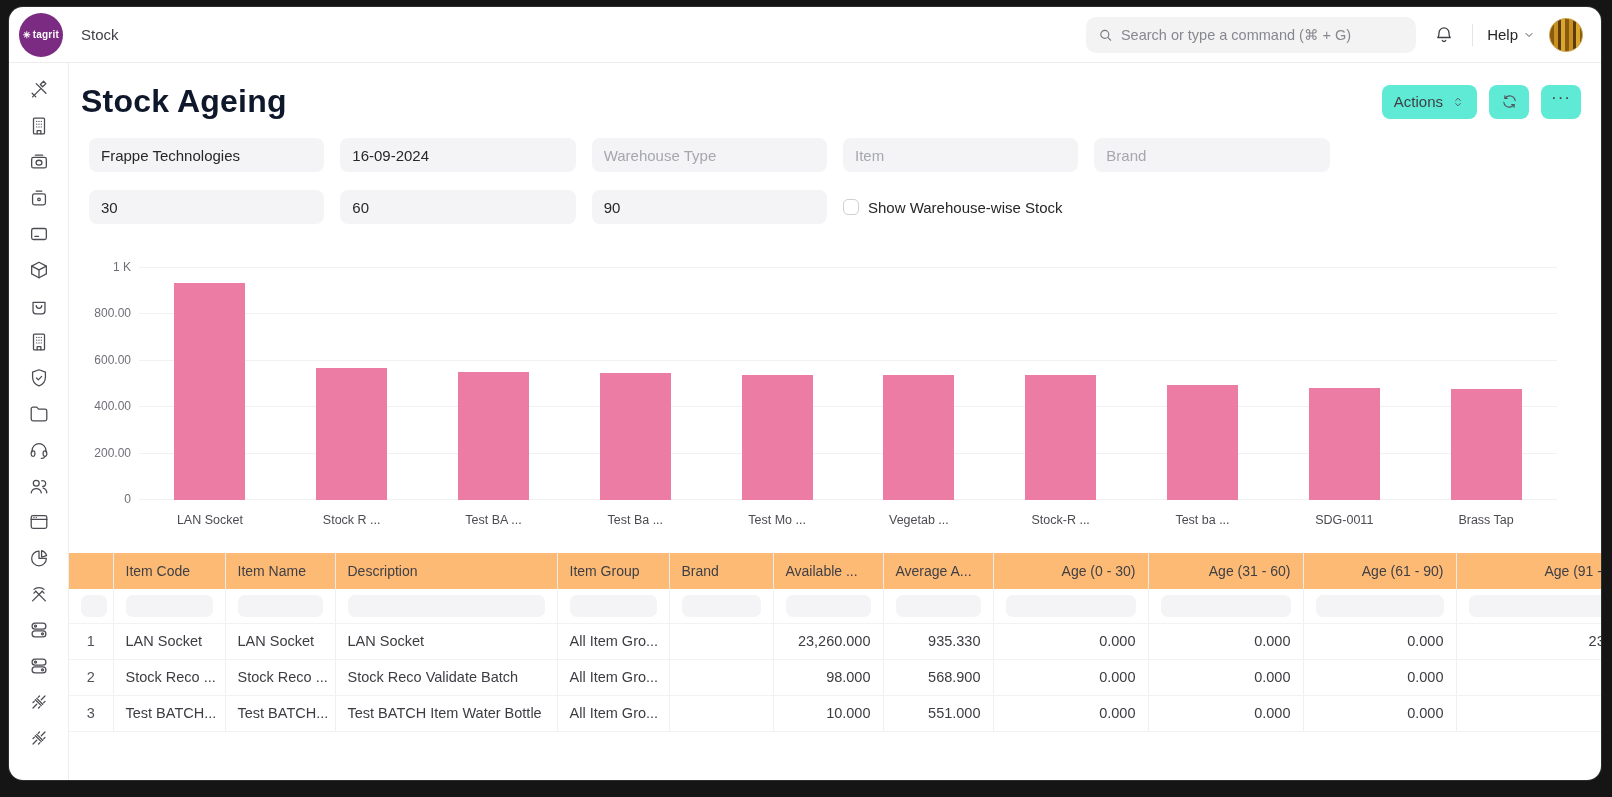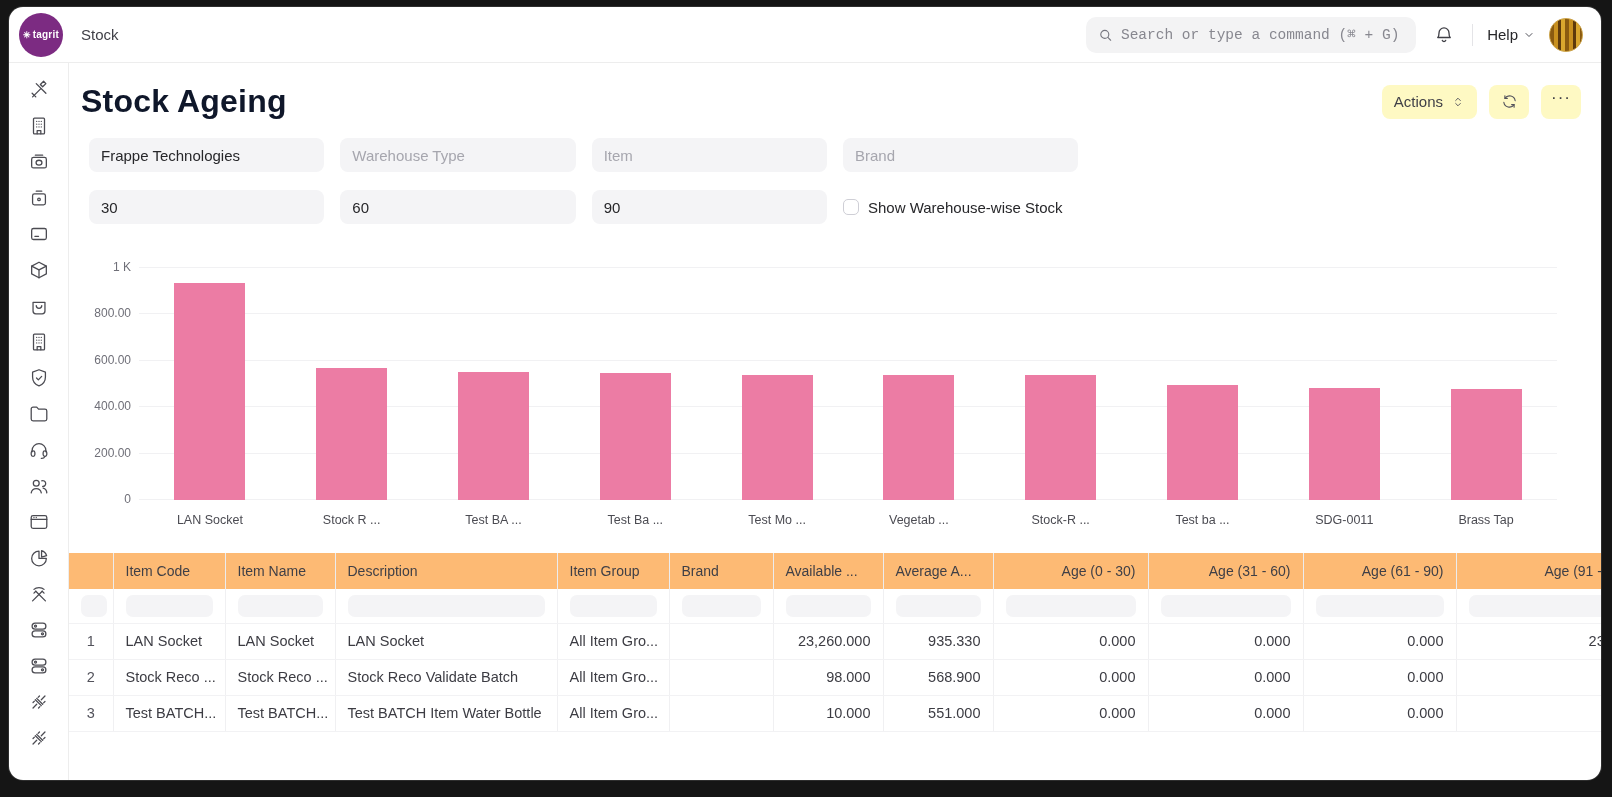--- a/index.html
+++ b/index.html
@@ -6,41 +6,41 @@
   html,body { width:1612px; height:797px; background:#151515; font-family:"Liberation Sans", sans-serif; overflow:hidden; }
   .window { position:absolute; left:9px; top:7px; right:11px; bottom:17px; background:#fff; border-radius:14px; overflow:hidden; box-shadow:0 0 0 1px #2e2e2e; display:flex; flex-direction:column; }
 
   
   .topbar { height:56px; display:flex; align-items:center; border-bottom:1px solid #ededed; padding:0 18px 0 10px; flex-shrink:0; }
   .logo { width:44px; height:44px; border-radius:50%; background:#7c2b82; color:#fff; display:flex; align-items:center; justify-content:center; font-size:10px; font-weight:bold; letter-spacing:.2px; gap:2px; }
   .logo .mark { font-size:9px; }
   .breadcrumb { margin-left:18px; font-size:15px; color:#3f3f46; }
   .topbar-right { margin-left:auto; display:flex; align-items:center; gap:14px; }
   .searchbar { width:330px; height:36px; background:#f3f3f4; border:none; border-radius:10px; display:flex; align-items:center; padding:0 12px; gap:8px; color:#76767f; }
-  .searchbar input { border:none; background:transparent; outline:none; font-size:14.5px; color:#3f3f46; width:100%; font-family:Liberation Mono, monospace; }
+  .searchbar input { border:none; background:transparent; outline:none; font-size:14.5px; color:#3f3f46; width:100%; font-family:Liberation Sans, sans-serif; }
   .searchbar input::placeholder { color:#87878f; }
   .icon-btn { background:none; border:none; cursor:pointer; display:flex; align-items:center; padding:4px; }
   .vdiv { width:1px; height:22px; background:#e4e4e7; }
   .help { display:flex; align-items:center; gap:5px; font-size:15px; color:#27272a; background:none; border:none; font-family:inherit; cursor:pointer; }
   .avatar { width:34px; height:34px; border-radius:50%; background:
     repeating-linear-gradient(90deg,#8a5a10 0 4px,#c8901f 4px 8px,#5e3a0c 8px 11px,#d9a62e 11px 15px);
     border:1px solid #caa24a; }
 
   
   .body-row { display:flex; flex:1; min-height:0; }
   .sidebar { width:60px; border-right:1px solid #ededed; display:flex; flex-direction:column; align-items:center; padding-top:16px; gap:14px; flex-shrink:0; }
   .side-item { width:34px; height:22px; display:flex; align-items:center; justify-content:center; cursor:pointer; }
   .icn { width:22px; height:22px; stroke:#4b4b52; stroke-width:1.4; fill:none; stroke-linecap:round; stroke-linejoin:round; }
   .main { flex:1; min-width:0; display:flex; flex-direction:column; }
 
   
   .page-head { display:flex; align-items:center; padding:20px 20px 6px 12px; }
   .page-title { font-size:32px; font-weight:700; color:#0f172a; letter-spacing:.2px; }
   .head-actions { margin-left:auto; display:flex; align-items:center; gap:12px; }
-  .btn { background:#fef9c3; border:none; border-radius:8px; height:34px; display:flex; align-items:center; gap:8px; padding:0 12px; font-size:15px; color:#3f3f46; font-family:inherit; cursor:pointer; }
+  .btn { background:#5eead4; border:none; border-radius:8px; height:34px; display:flex; align-items:center; gap:8px; padding:0 12px; font-size:15px; color:#3f3f46; font-family:inherit; cursor:pointer; }
   .btn svg { width:14px; height:14px; stroke:#52525b; stroke-width:1.6; fill:none; stroke-linecap:round; stroke-linejoin:round; }
   .btn.square { width:40px; justify-content:center; padding:0; }
   .btn svg.big { width:17px; height:17px; }
   .dots { font-size:17px; color:#3f3f46; letter-spacing:1px; line-height:0; padding-bottom:7px; }
 
   
   .filters { display:grid; grid-template-columns:repeat(6,1fr); gap:16px; padding:12px 20px 0 20px; }
   .filters.row2 { grid-template-columns:repeat(6,1fr); padding-top:18px; }
   .f-input { height:34px; background:#f4f4f6; border:none; border-radius:8px; padding:0 12px; font-size:15px; color:#27272a; font-family:inherit; outline:none; width:100%; font-weight:500; }
   .f-input::placeholder { color:#a6a6ae; font-weight:400; }
@@ -269,20 +269,21 @@
               </svg>
           </button>
           <button class="btn square">
             <span class="dots">···</span>
           </button>
         </div>
       </div>
 
       <div class="filters">
         <input class="f-input" value="Frappe Technologies" style="">
+        <input class="f-input" value="16-09-2024" style="">
         <input class="f-input" placeholder="Warehouse Type" style="">
         <input class="f-input" placeholder="Item" style="">
         <input class="f-input" placeholder="Brand" style="">
       </div>
 
       <div class="filters row2">
         <input class="f-input" value="30" style="">
         <input class="f-input" value="60" style="">
         <input class="f-input" value="90" style="">
         <div class="check-group">

